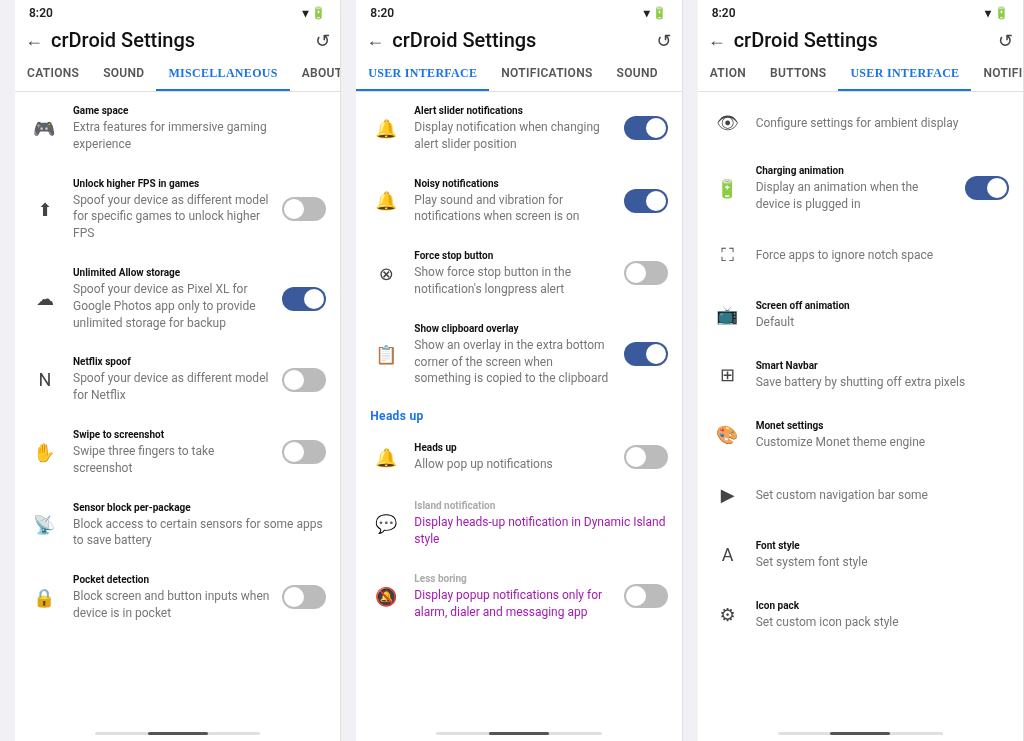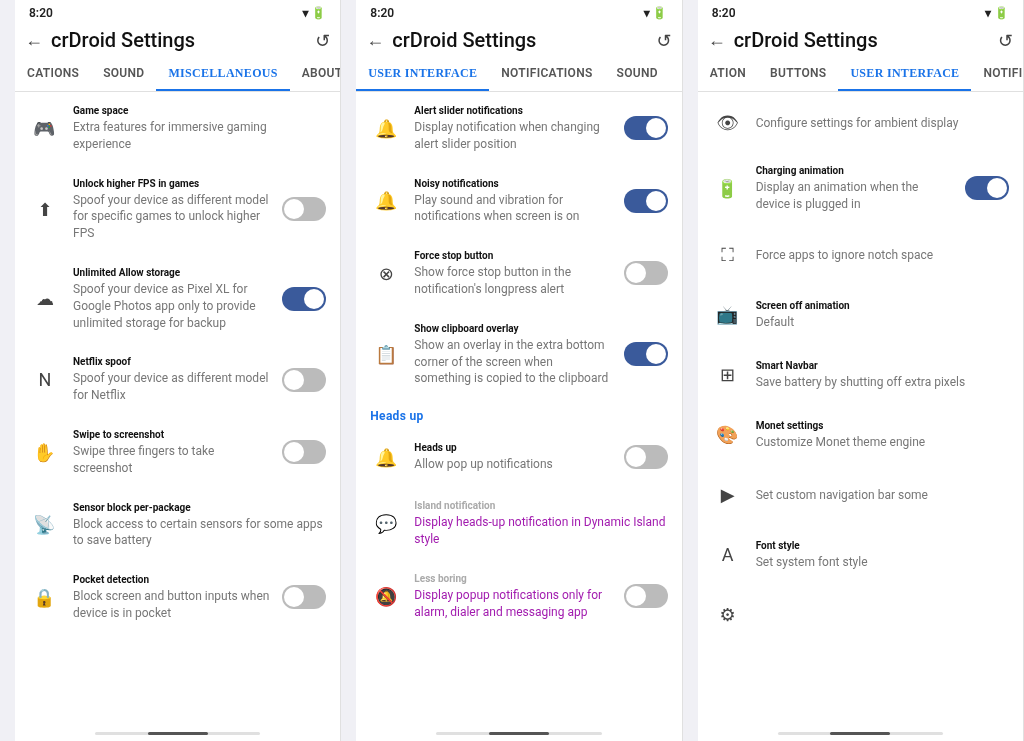--- a/index.html
+++ b/index.html
@@ -378,18 +378,22 @@
       </div>
       <div class="setting-item">
         <div class="setting-icon">A</div>
         <div class="setting-text">
           <div class="setting-title">Font style</div>
           <div class="setting-subtitle">Set system font style</div>
         </div>
       </div>
       <div class="setting-item">
         <div class="setting-icon">⚙</div>
+        <div class="setting-text">
+          <div class="setting-title">Icon pack</div>
+          <div class="setting-subtitle">Set custom icon pack style</div>
+        </div>
       </div>
     </div>
     <div class="scroll-indicator">
       <div class="scroll-indicator-inner"></div>
     </div>
   </div>
 
 </body></html>

